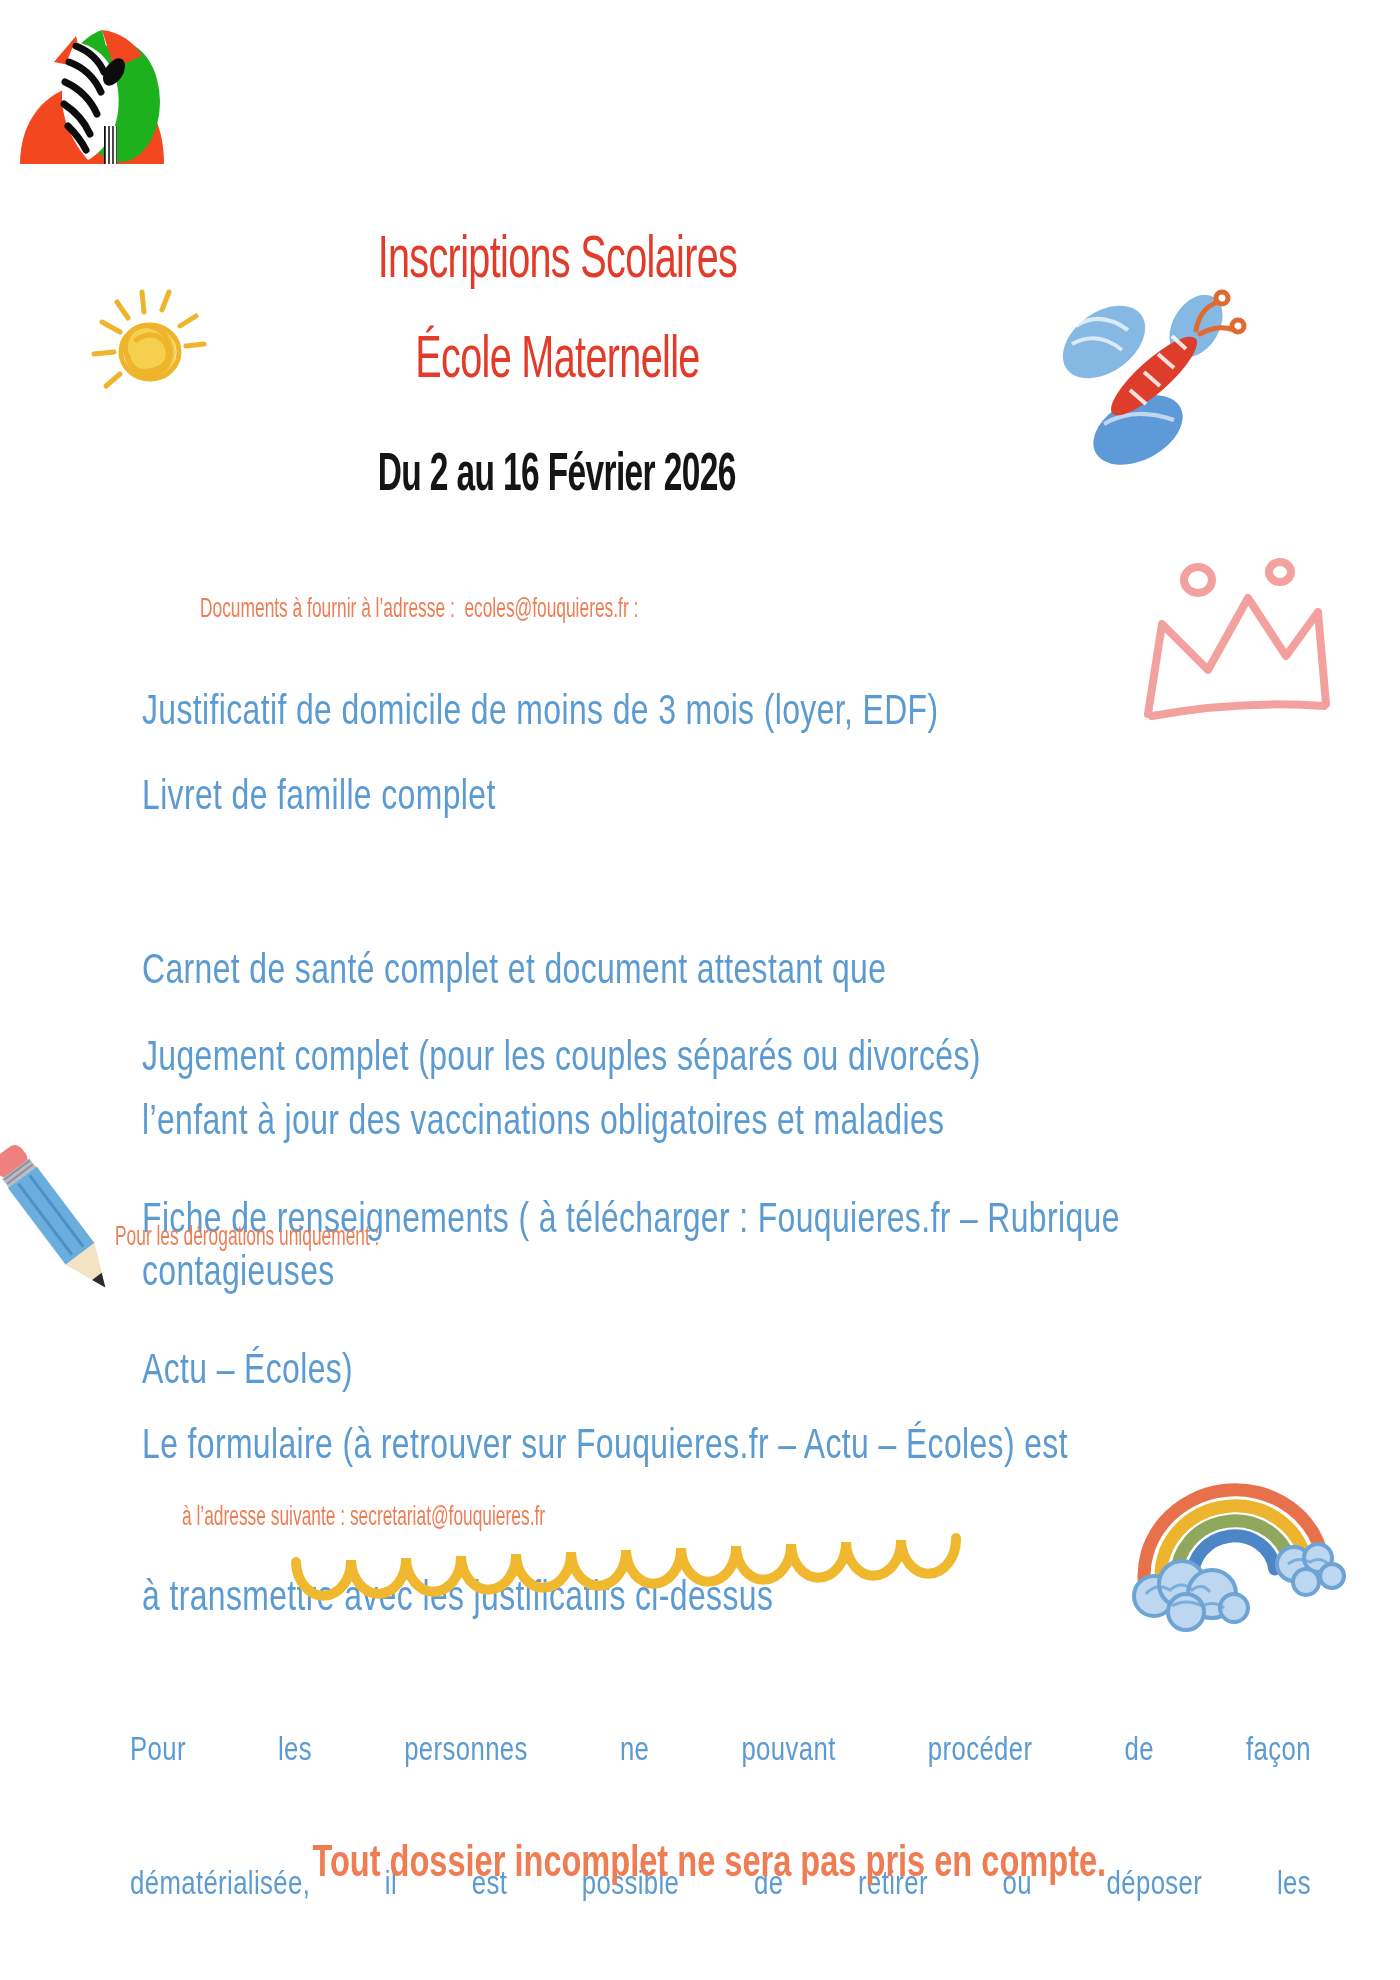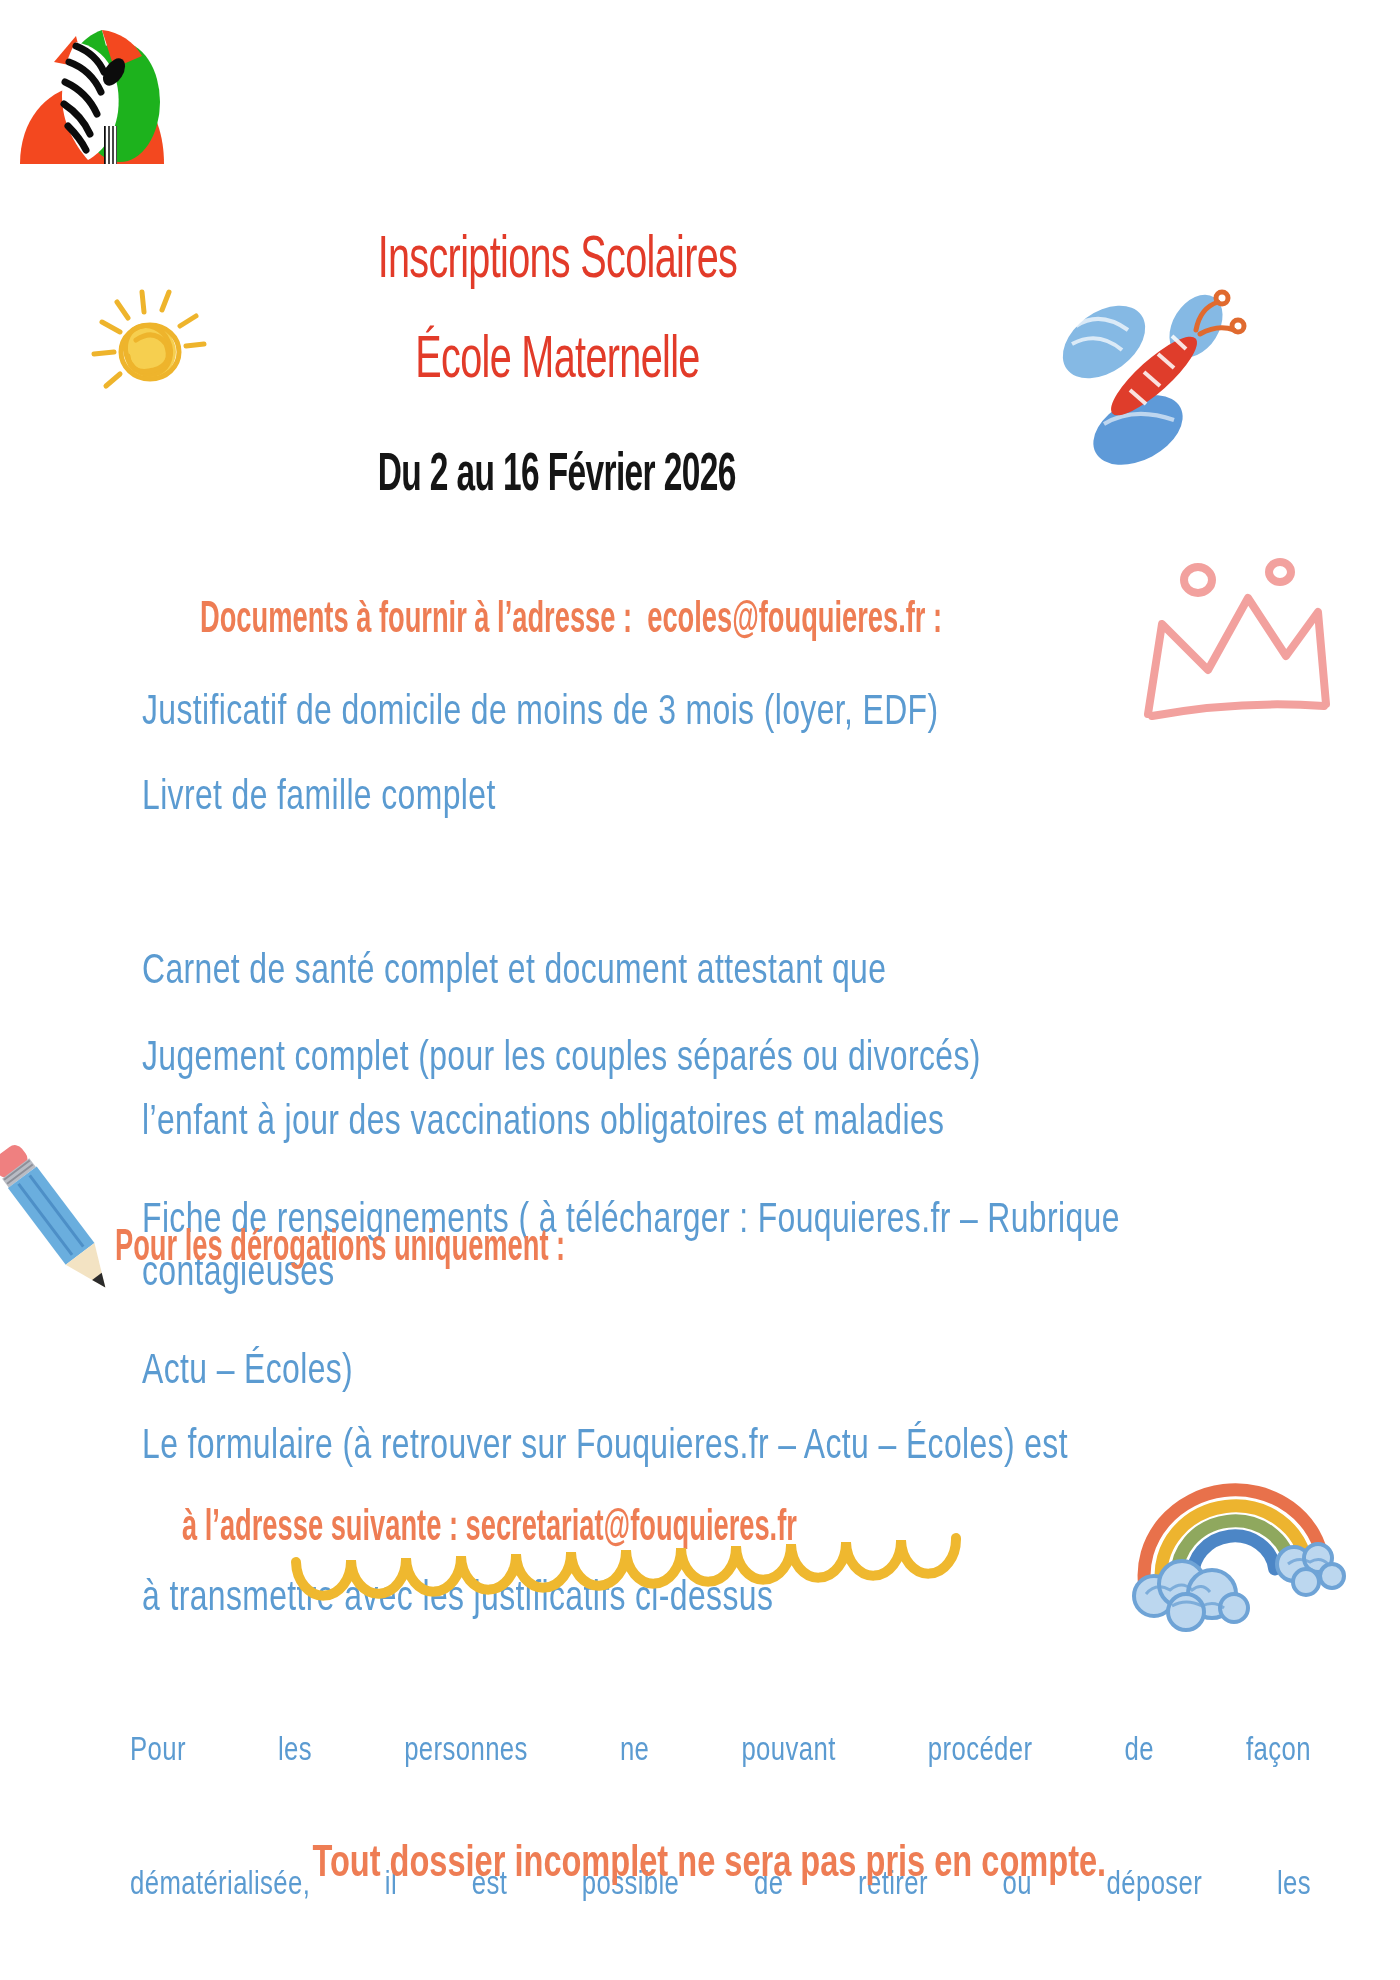--- a/index.html
+++ b/index.html
@@ -21,21 +21,21 @@
 
   .center-row { left:0; width:1114px; text-align:center; }
   .center-row-full { left:9px; width:1400px; text-align:center; }
 
   .red-sub { color:#E23B29; font-weight:normal; font-size:60px; letter-spacing:-1px; }
   .red-sub .sq { transform:scaleX(.66); transform-origin:center top; }
 
   .date-line { color:#151515; font-weight:bold; font-size:54px; letter-spacing:-1px; }
   .date-line .sq { transform:scaleX(.62); transform-origin:center top; }
 
-  .orange-head { color:#EE7D54; font-weight:bold; font-size:44px; }
+  .orange-head { color:#EE7D54; font-weight:normal; font-size:28px; }
   .orange-head .sq { transform:scaleX(.62); transform-origin:left top; }
 
   .footer-warn { color:#EE7D54; font-weight:bold; font-size:44px; }
   .footer-warn .sq { transform:scaleX(.74); transform-origin:center top; }
 
   .blue-item { left:142px; color:#5B9BD1; font-size:42px; letter-spacing:.5px; }
   .blue-item .sq { transform:scaleX(.76); transform-origin:left top; }
   .bline { line-height:55px; white-space:pre; }
 
   .para { left:130px; color:#5B9BD1; font-size:34px; letter-spacing:.5px; }

